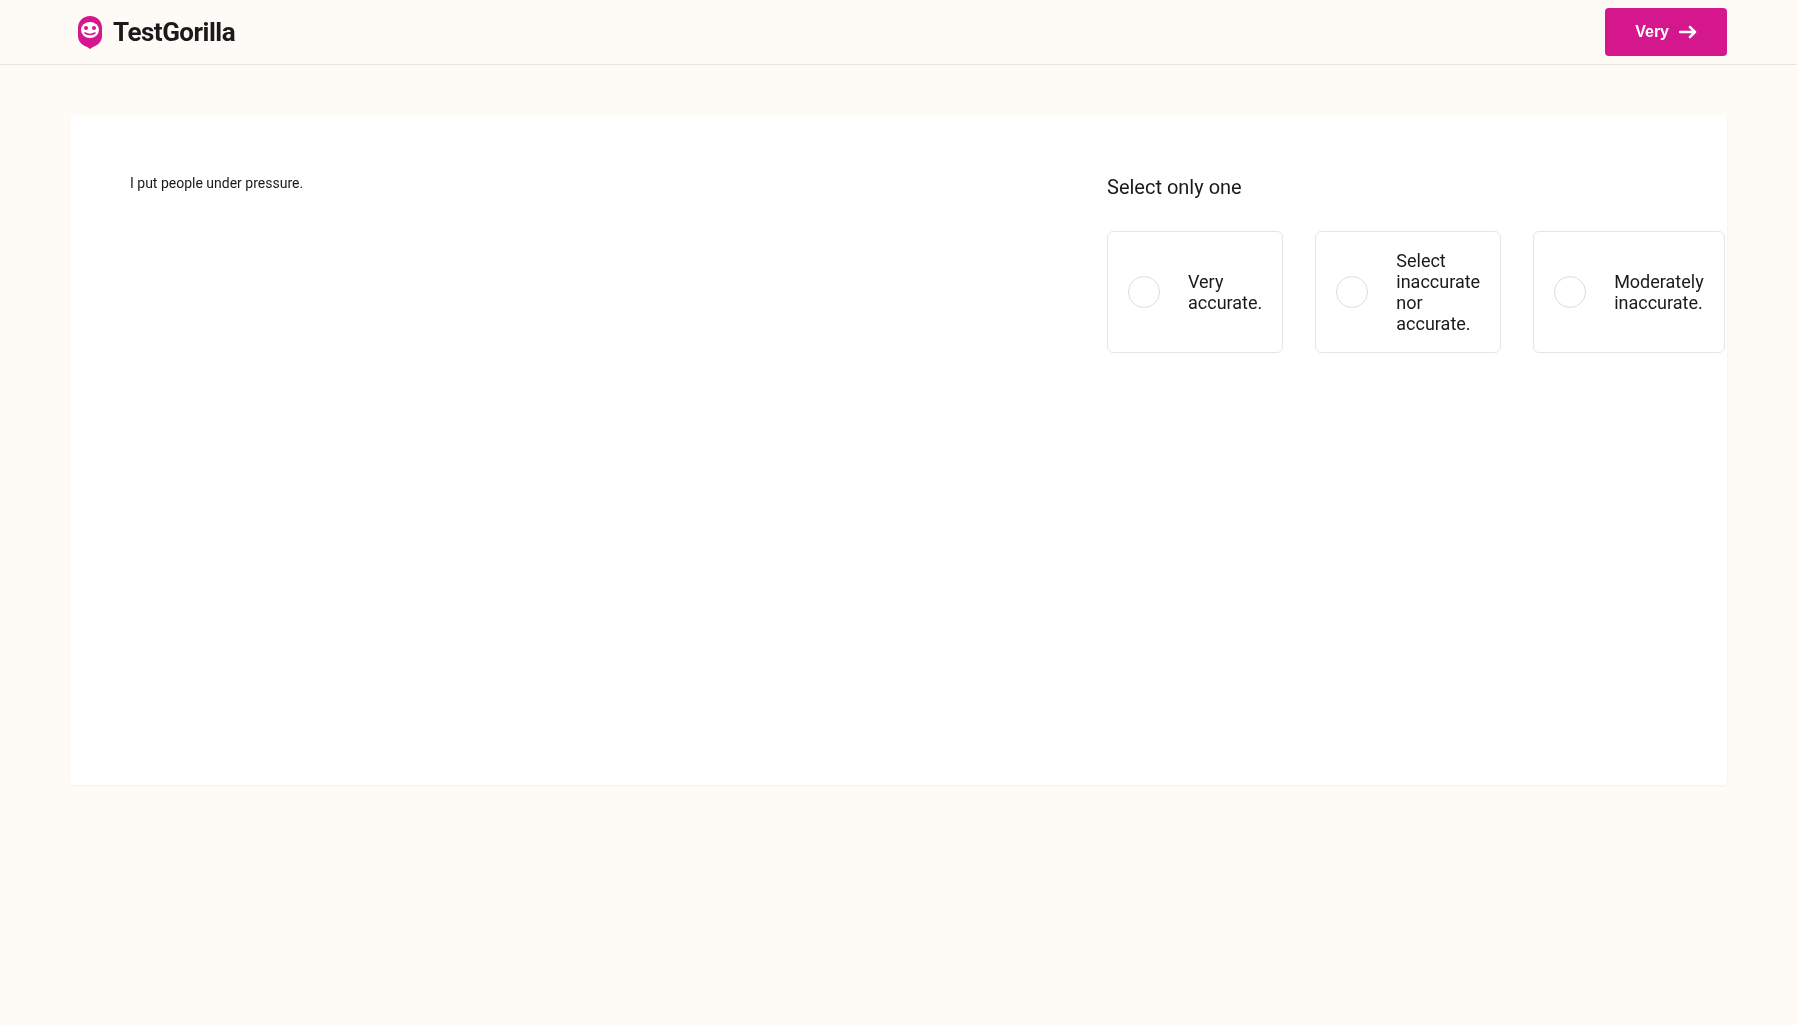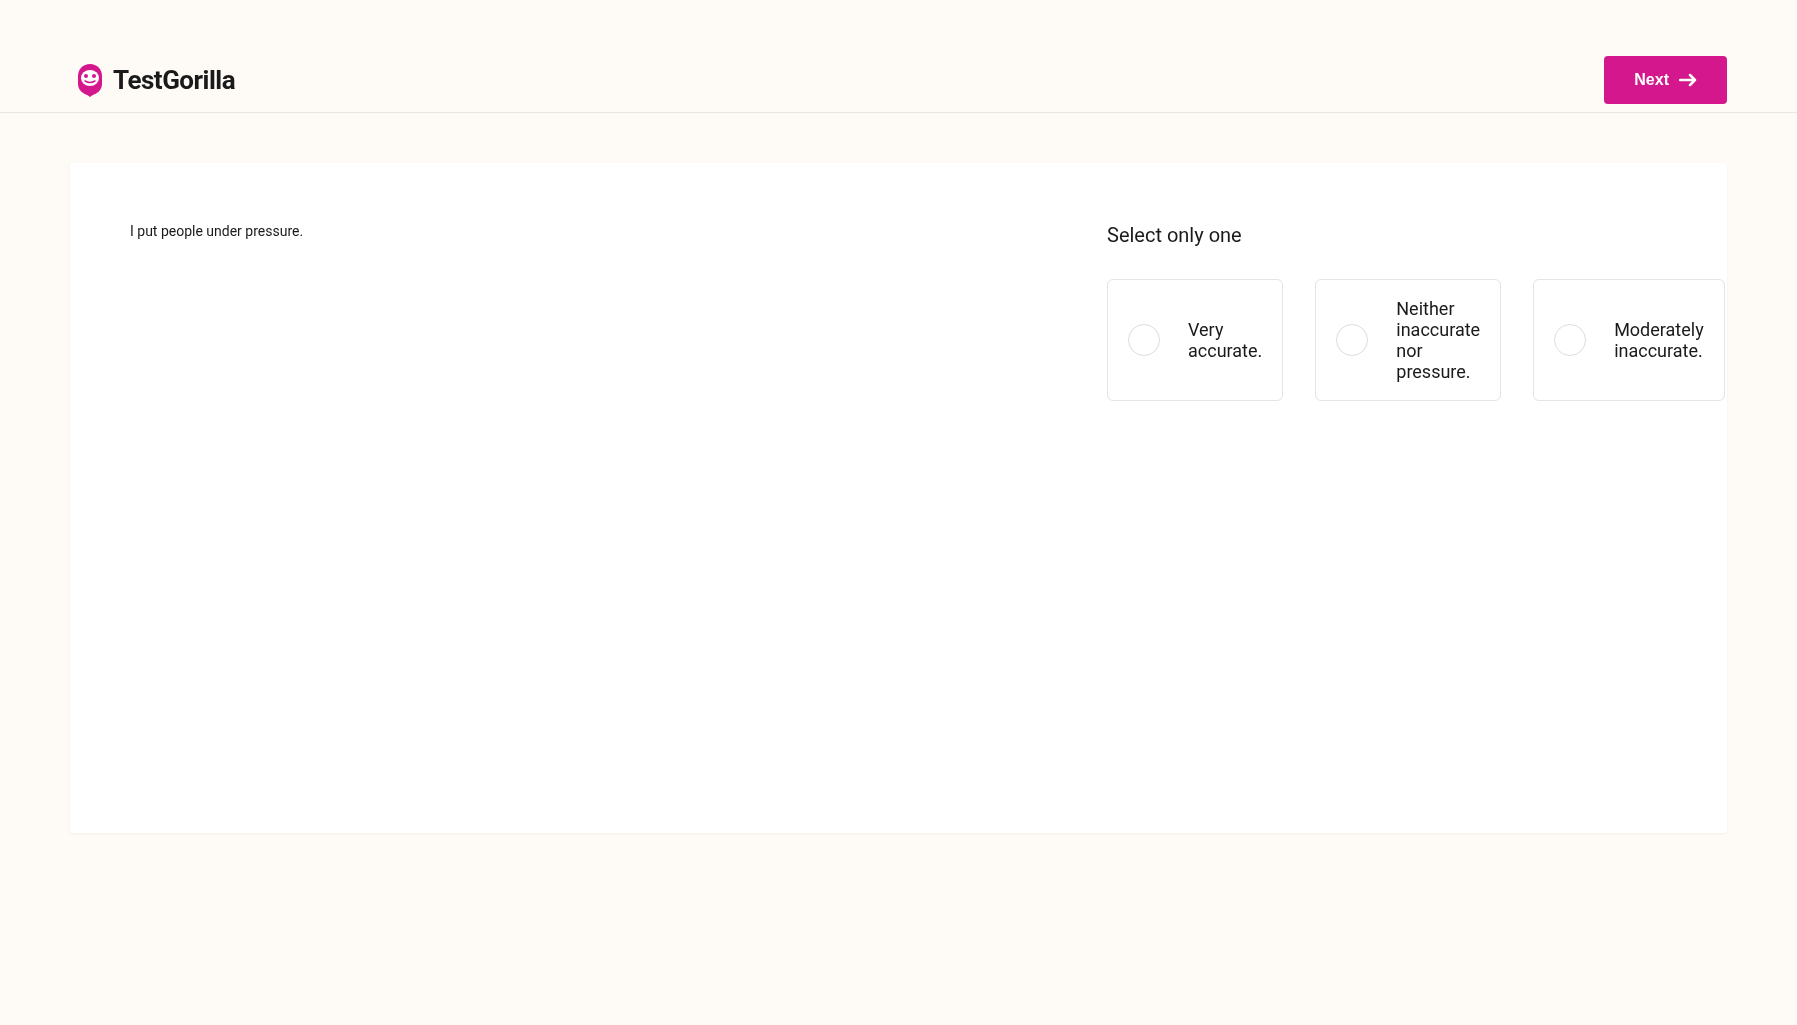--- a/index.html
+++ b/index.html
@@ -14,21 +14,20 @@
       min-height: 1025px;
     }
     
     .header {
       display: flex;
       justify-content: space-between;
       align-items: center;
       padding: 8px 70px 8px 75px;
       border-bottom: 1px solid #eae5e0;
       background-color: #fefbf7;
-      margin-top: 48px;
     }
     
     .logo-container {
       display: flex;
       align-items: center;
       gap: 8px;
     }
     
     .logo-icon {
       width: 30px;
@@ -137,42 +136,42 @@
       <path d="M15 2 C8 2 3 7 3 14 L3 22 C3 28 8 33 15 33 C22 33 27 28 27 22 L27 14 C27 7 22 2 15 2 Z" fill="#d4178d"></path>
       <ellipse cx="15" cy="16" rx="9" ry="8" fill="#ffffff"></ellipse>
       <circle cx="11" cy="14" r="2" fill="#d4178d"></circle>
       <circle cx="19" cy="14" r="2" fill="#d4178d"></circle>
       <path d="M10 19 Q15 22 20 19" stroke="#d4178d" stroke-width="1.5" fill="none" stroke-linecap="round"></path>
       <path d="M8 30 L15 35 L22 30" fill="#d4178d"></path>
     </svg>
     <span class="logo-text">TestGorilla</span>
   </div>
   <button class="next-button">
-    <span>Next</span>
+    <span>Very</span>
     <svg class="arrow-icon" viewBox="0 0 18 14" fill="none">
       <path d="M1 7 L16 7 M11 2 L16 7 L11 12" stroke="white" stroke-width="2.5" stroke-linecap="round" stroke-linejoin="round"></path>
     </svg>
   </button>
 </header>
 
 <main class="main-content">
   <div class="card">
     <div class="question-section">
       <p class="question-text">I put people under pressure.</p>
     </div>
     <div class="answer-section">
       <h2 class="instruction-text">Select only one</h2>
       <div class="options-list">
         <div class="option-item">
           <div class="radio-circle"></div>
           <span class="option-label">Very accurate.</span>
         </div>
         <div class="option-item">
           <div class="radio-circle"></div>
-          <span class="option-label">Neither inaccurate nor pressure.</span>
+          <span class="option-label">Select inaccurate nor accurate.</span>
         </div>
         <div class="option-item">
           <div class="radio-circle"></div>
           <span class="option-label">Moderately inaccurate.</span>
         </div>
       </div>
     </div>
   </div>
 </main>
 

